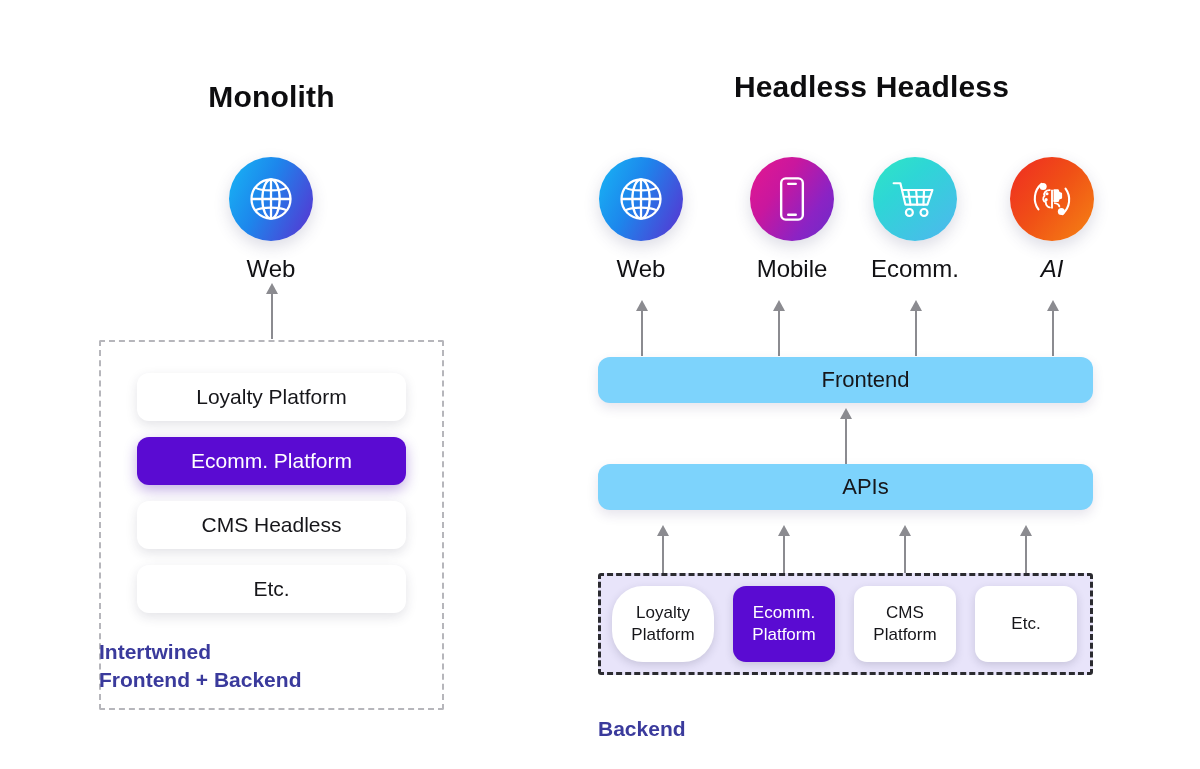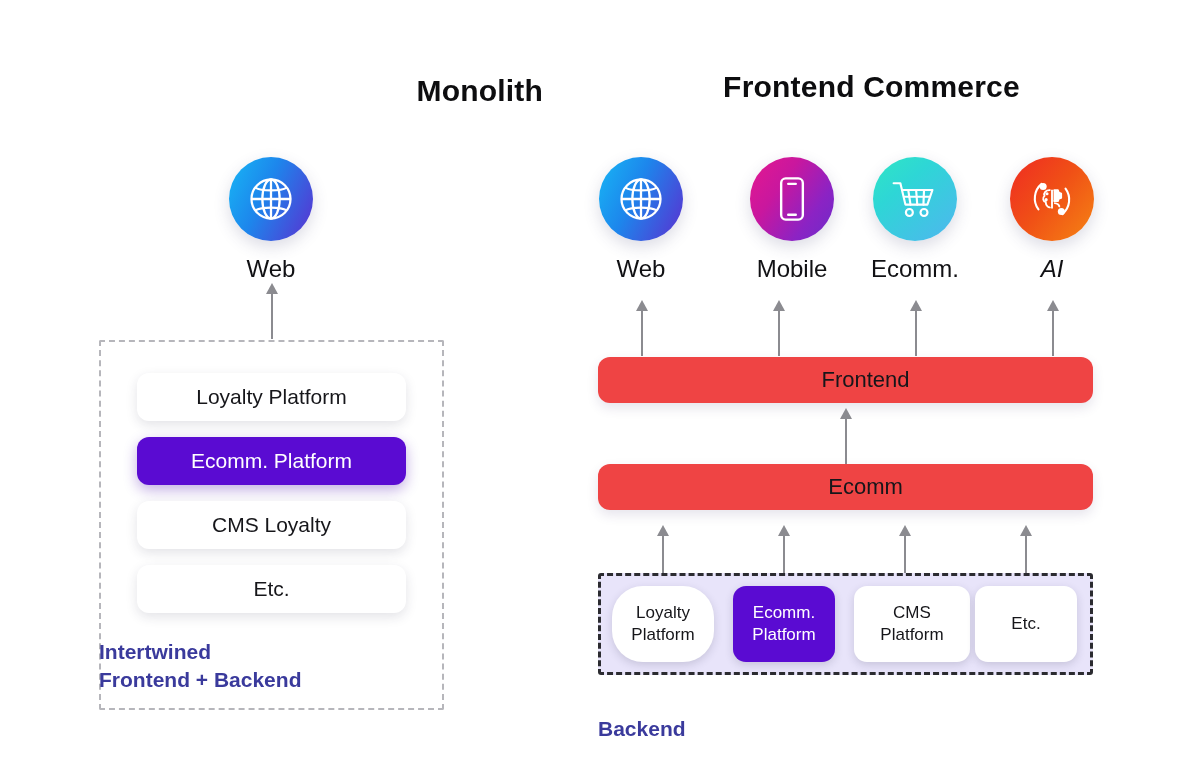--- a/index.html
+++ b/index.html
@@ -14,21 +14,21 @@
   
   .col-title {
     position: absolute;
     font-size: 30px;
     font-weight: 700;
     color: #0d0d0f;
     letter-spacing: .2px;
     text-align: center;
     white-space: nowrap;
   }
-  #title-monolith { left: 0; width: 543px; top: 74px; text-align: right; }
+  #title-monolith { left: 0; width: 543px; top: 80px; }
   #title-headless { left: 543px; width: 657px; top: 70px; }
 
   
   .channel { position: absolute; width: 110px; text-align: center; }
   .channel .disc {
     width: 84px; height: 84px; border-radius: 50%;
     margin: 0 auto;
     display: flex; align-items: center; justify-content: center;
     box-shadow: 0 6px 16px rgba(60,60,110,.18);
   }
@@ -72,21 +72,21 @@
   }
   .card.accent {
     background: #5a0bd2;
     color: #ffffff;
     box-shadow: 0 5px 14px rgba(70,10,170,.33);
   }
 
   
   .lav-bar {
     position: absolute;
-    background: #ef4444;
+    background: #7dd3fc;
     border-radius: 12px;
     display: flex; align-items: center; justify-content: center;
     font-size: 22px;
     color: #16161a;
     box-shadow: 0 5px 12px rgba(60,50,110,.13);
     padding-left: 40px;
   }
 
   
   .bk-card {
@@ -126,21 +126,21 @@
     white-space: pre-line;
   }
 </style>
 </head>
 <body>
 
 <div id="stage">
 
   <div class="col-title" id="title-monolith">Monolith</div>
 
-  <div class="col-title" id="title-headless">Frontend Commerce</div>
+  <div class="col-title" id="title-headless">Headless Headless</div>
 
   <div class="channel" style="left:216px; top:157px;">
     <div class="disc g-web">
       <svg width="52" height="52" viewBox="0 0 48 48" fill="none" stroke="#ffffff" stroke-width="2.1">
         <circle cx="24" cy="24" r="18"></circle>
         <ellipse cx="24" cy="24" rx="8" ry="18"></ellipse>
         <line x1="6" y1="24" x2="42" y2="24"></line>
         <path d="M9.5 13.5 C15 17, 33 17, 38.5 13.5"></path>
         <path d="M9.5 34.5 C15 31, 33 31, 38.5 34.5"></path>
         <line x1="24" y1="6" x2="24" y2="42"></line>
@@ -153,21 +153,21 @@
     <div class="head"></div>
       <div class="shaft"></div>
   </div>
 
   <div class="dashed-box" style="left:99px; top:340px; width:345px; height:370px;"></div>
 
   <div class="card" style="left:137px; top:373px; width:269px; height:48px;">Loyalty Platform</div>
 
   <div class="card accent" style="left:137px; top:437px; width:269px; height:48px;">Ecomm. Platform</div>
 
-  <div class="card" style="left:137px; top:501px; width:269px; height:48px;">CMS Loyalty</div>
+  <div class="card" style="left:137px; top:501px; width:269px; height:48px;">CMS Headless</div>
 
   <div class="card" style="left:137px; top:565px; width:269px; height:48px;">Etc.</div>
 
   <div class="caption" style="left:99px; top:638px; width:345px;">Intertwined<br>Frontend + Backend</div>
 
   <div class="channel" style="left:586px; top:157px;">
     <div class="disc g-web">
       <svg width="52" height="52" viewBox="0 0 48 48" fill="none" stroke="#ffffff" stroke-width="2.1">
         <circle cx="24" cy="24" r="18"></circle>
         <ellipse cx="24" cy="24" rx="8" ry="18"></ellipse>
@@ -241,21 +241,21 @@
       <div class="shaft"></div>
     </div>
 
   <div class="lav-bar" style="left:598px; top:357px; width:495px; height:46px;">Frontend</div>
 
   <div class="arrow" style="left:839px; top:408px; width:14px; height:56px;">
     <div class="head"></div>
       <div class="shaft"></div>
     </div>
 
-  <div class="lav-bar" style="left:598px; top:464px; width:495px; height:46px;">Ecomm</div>
+  <div class="lav-bar" style="left:598px; top:464px; width:495px; height:46px;">APIs</div>
 
   <div class="arrow" style="left:656px; top:525px; width:14px; height:56px;">
     <div class="head"></div>
       <div class="shaft"></div>
     </div>
   <div class="arrow" style="left:777px; top:525px; width:14px; height:56px;">
     <div class="head"></div>
       <div class="shaft"></div>
     </div>
   <div class="arrow" style="left:898px; top:525px; width:14px; height:56px;">
@@ -266,19 +266,19 @@
     <div class="head"></div>
       <div class="shaft"></div>
     </div>
 
   <div class="dashed-box backend" style="left:598px; top:573px; width:495px; height:102px;"></div>
 
   <div class="bk-card" style="left:612px; top:586px; width:102px; height:76px;border-radius:31px;" style-note="">Loyalty<br>Platform</div>
 
   <div class="bk-card accent" style="left:733px; top:586px; width:102px; height:76px;">Ecomm.<br>Platform</div>
 
-  <div class="bk-card" style="left:854px; top:586px; width:116px; height:76px;text-align:center;">CMS<br>Platform</div>
+  <div class="bk-card" style="left:854px; top:586px; width:102px; height:76px;text-align:center;">CMS<br>Platform</div>
 
   <div class="bk-card" style="left:975px; top:586px; width:102px; height:76px;">Etc.</div>
 
   <div class="caption" style="left:598px; top:692px; width:495px;margin-top:23px;">Backend</div>
 
 </div>
 
 </body></html>

